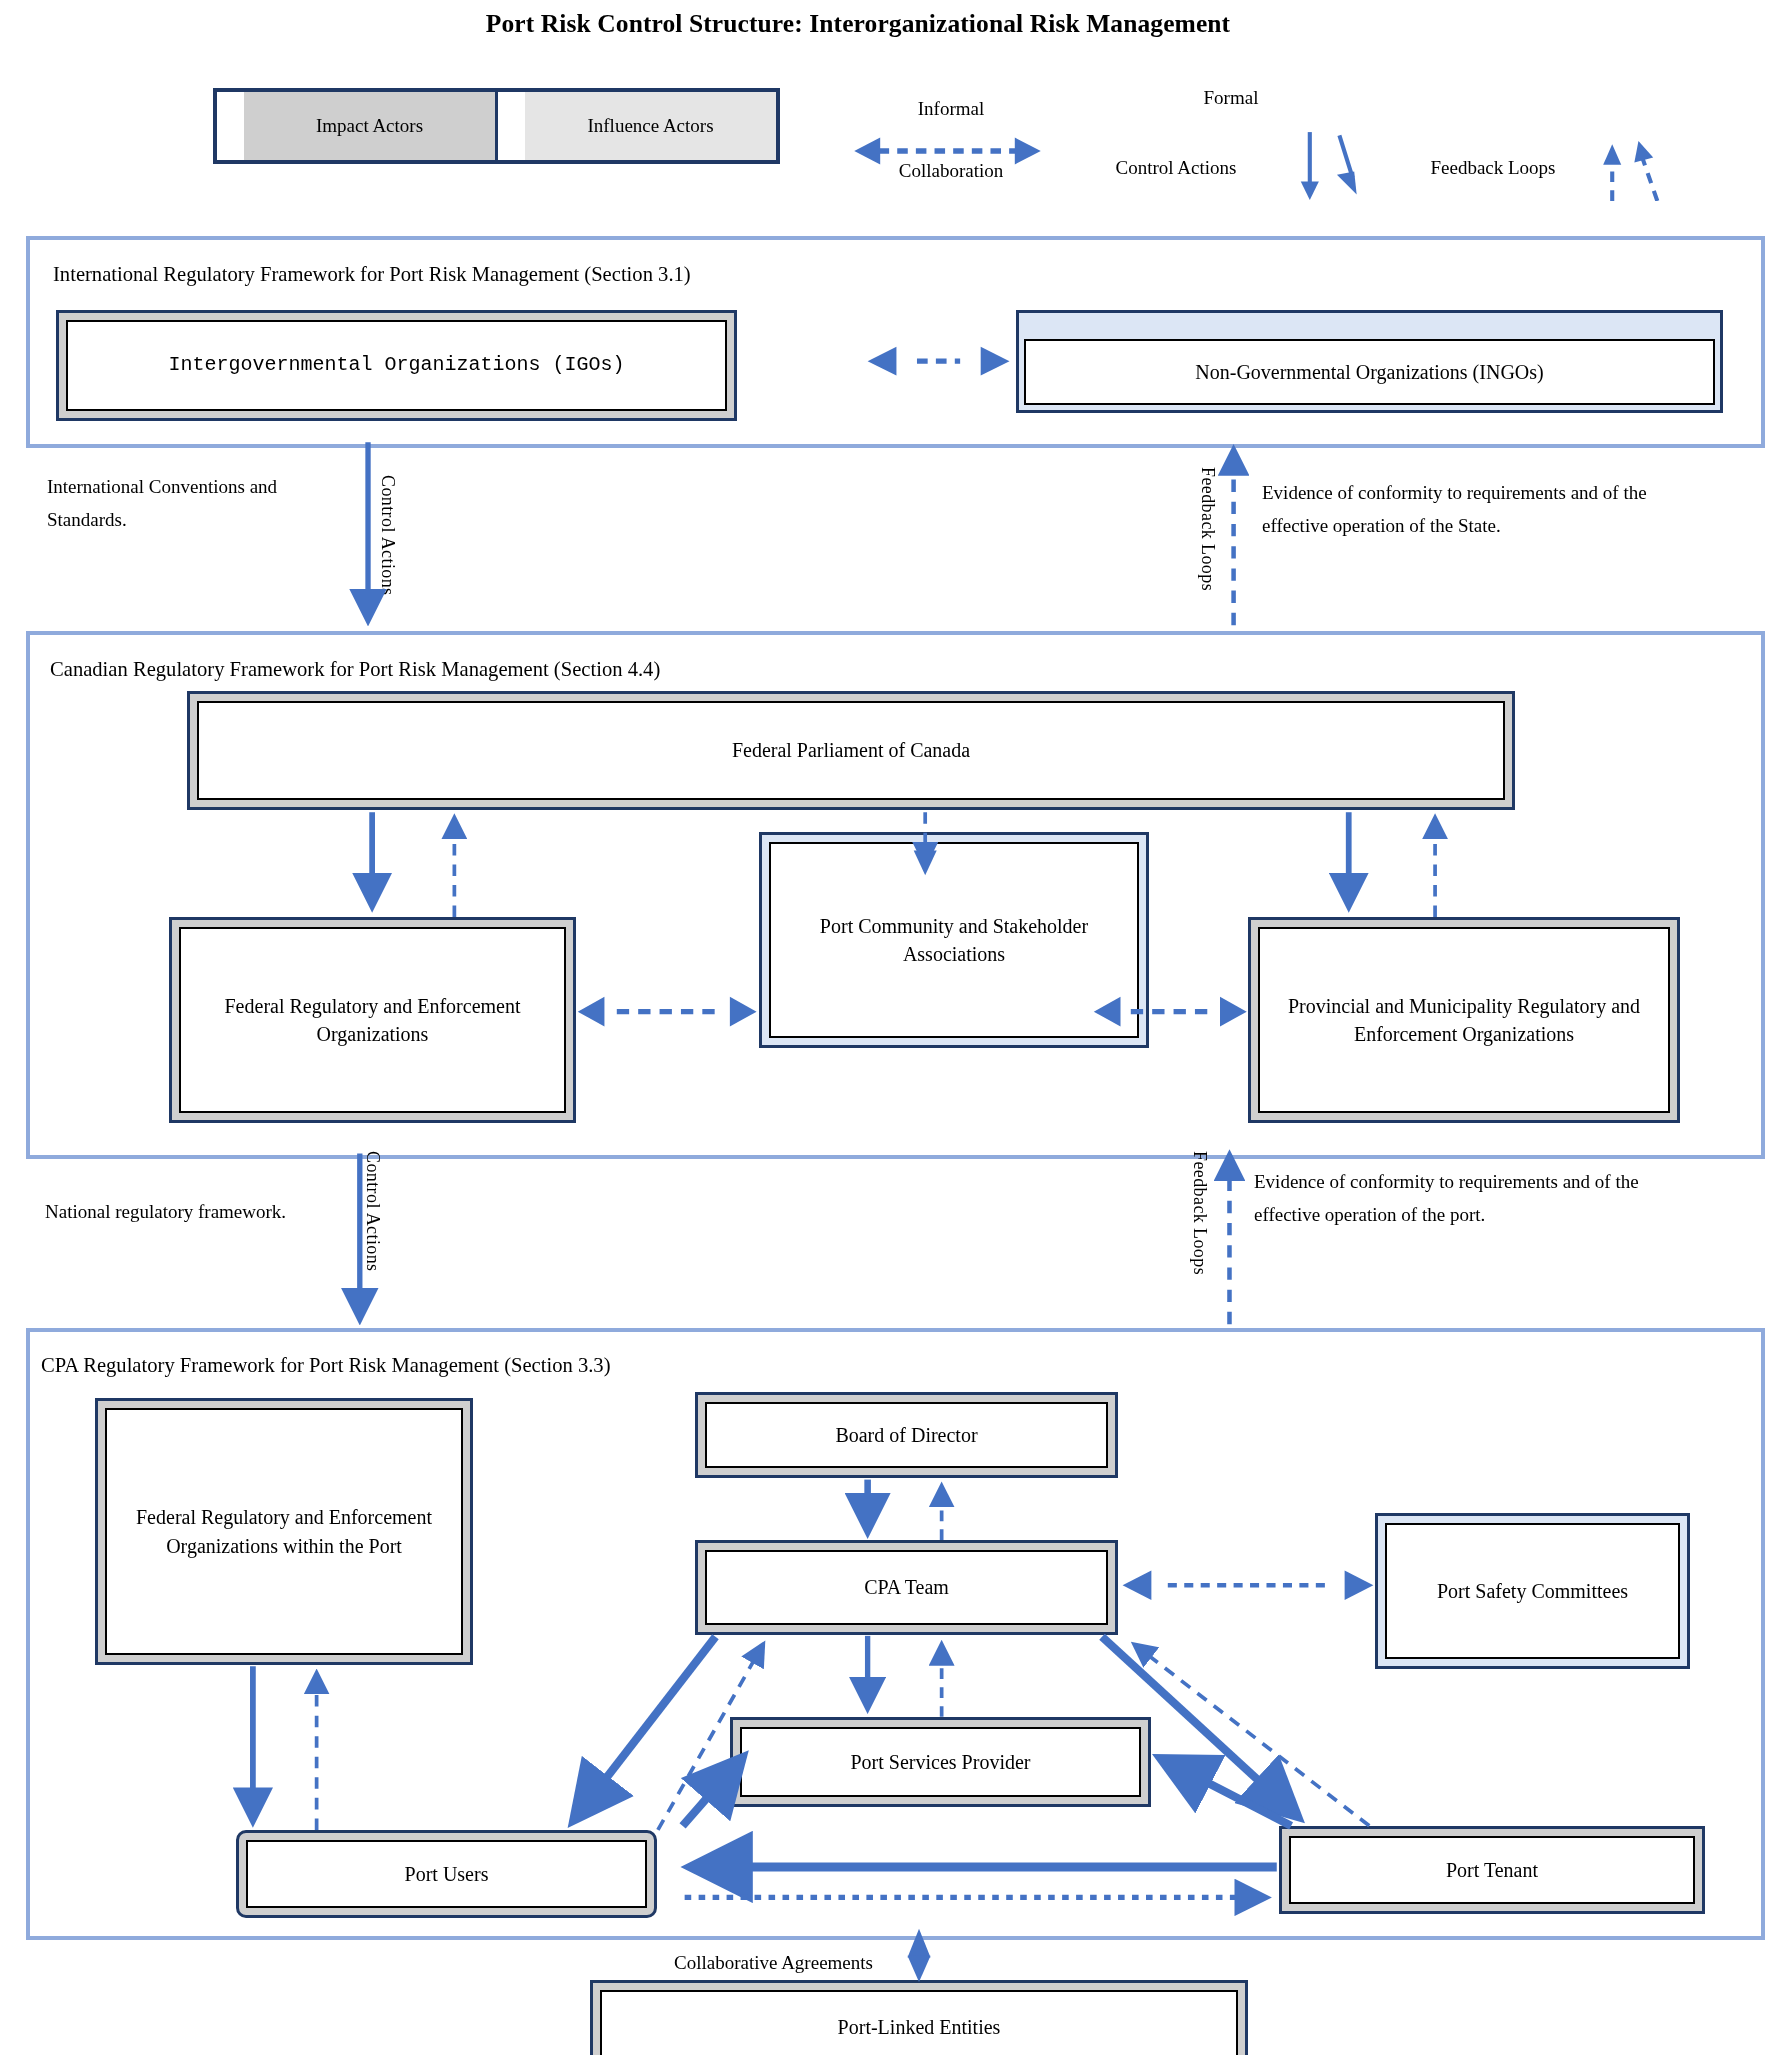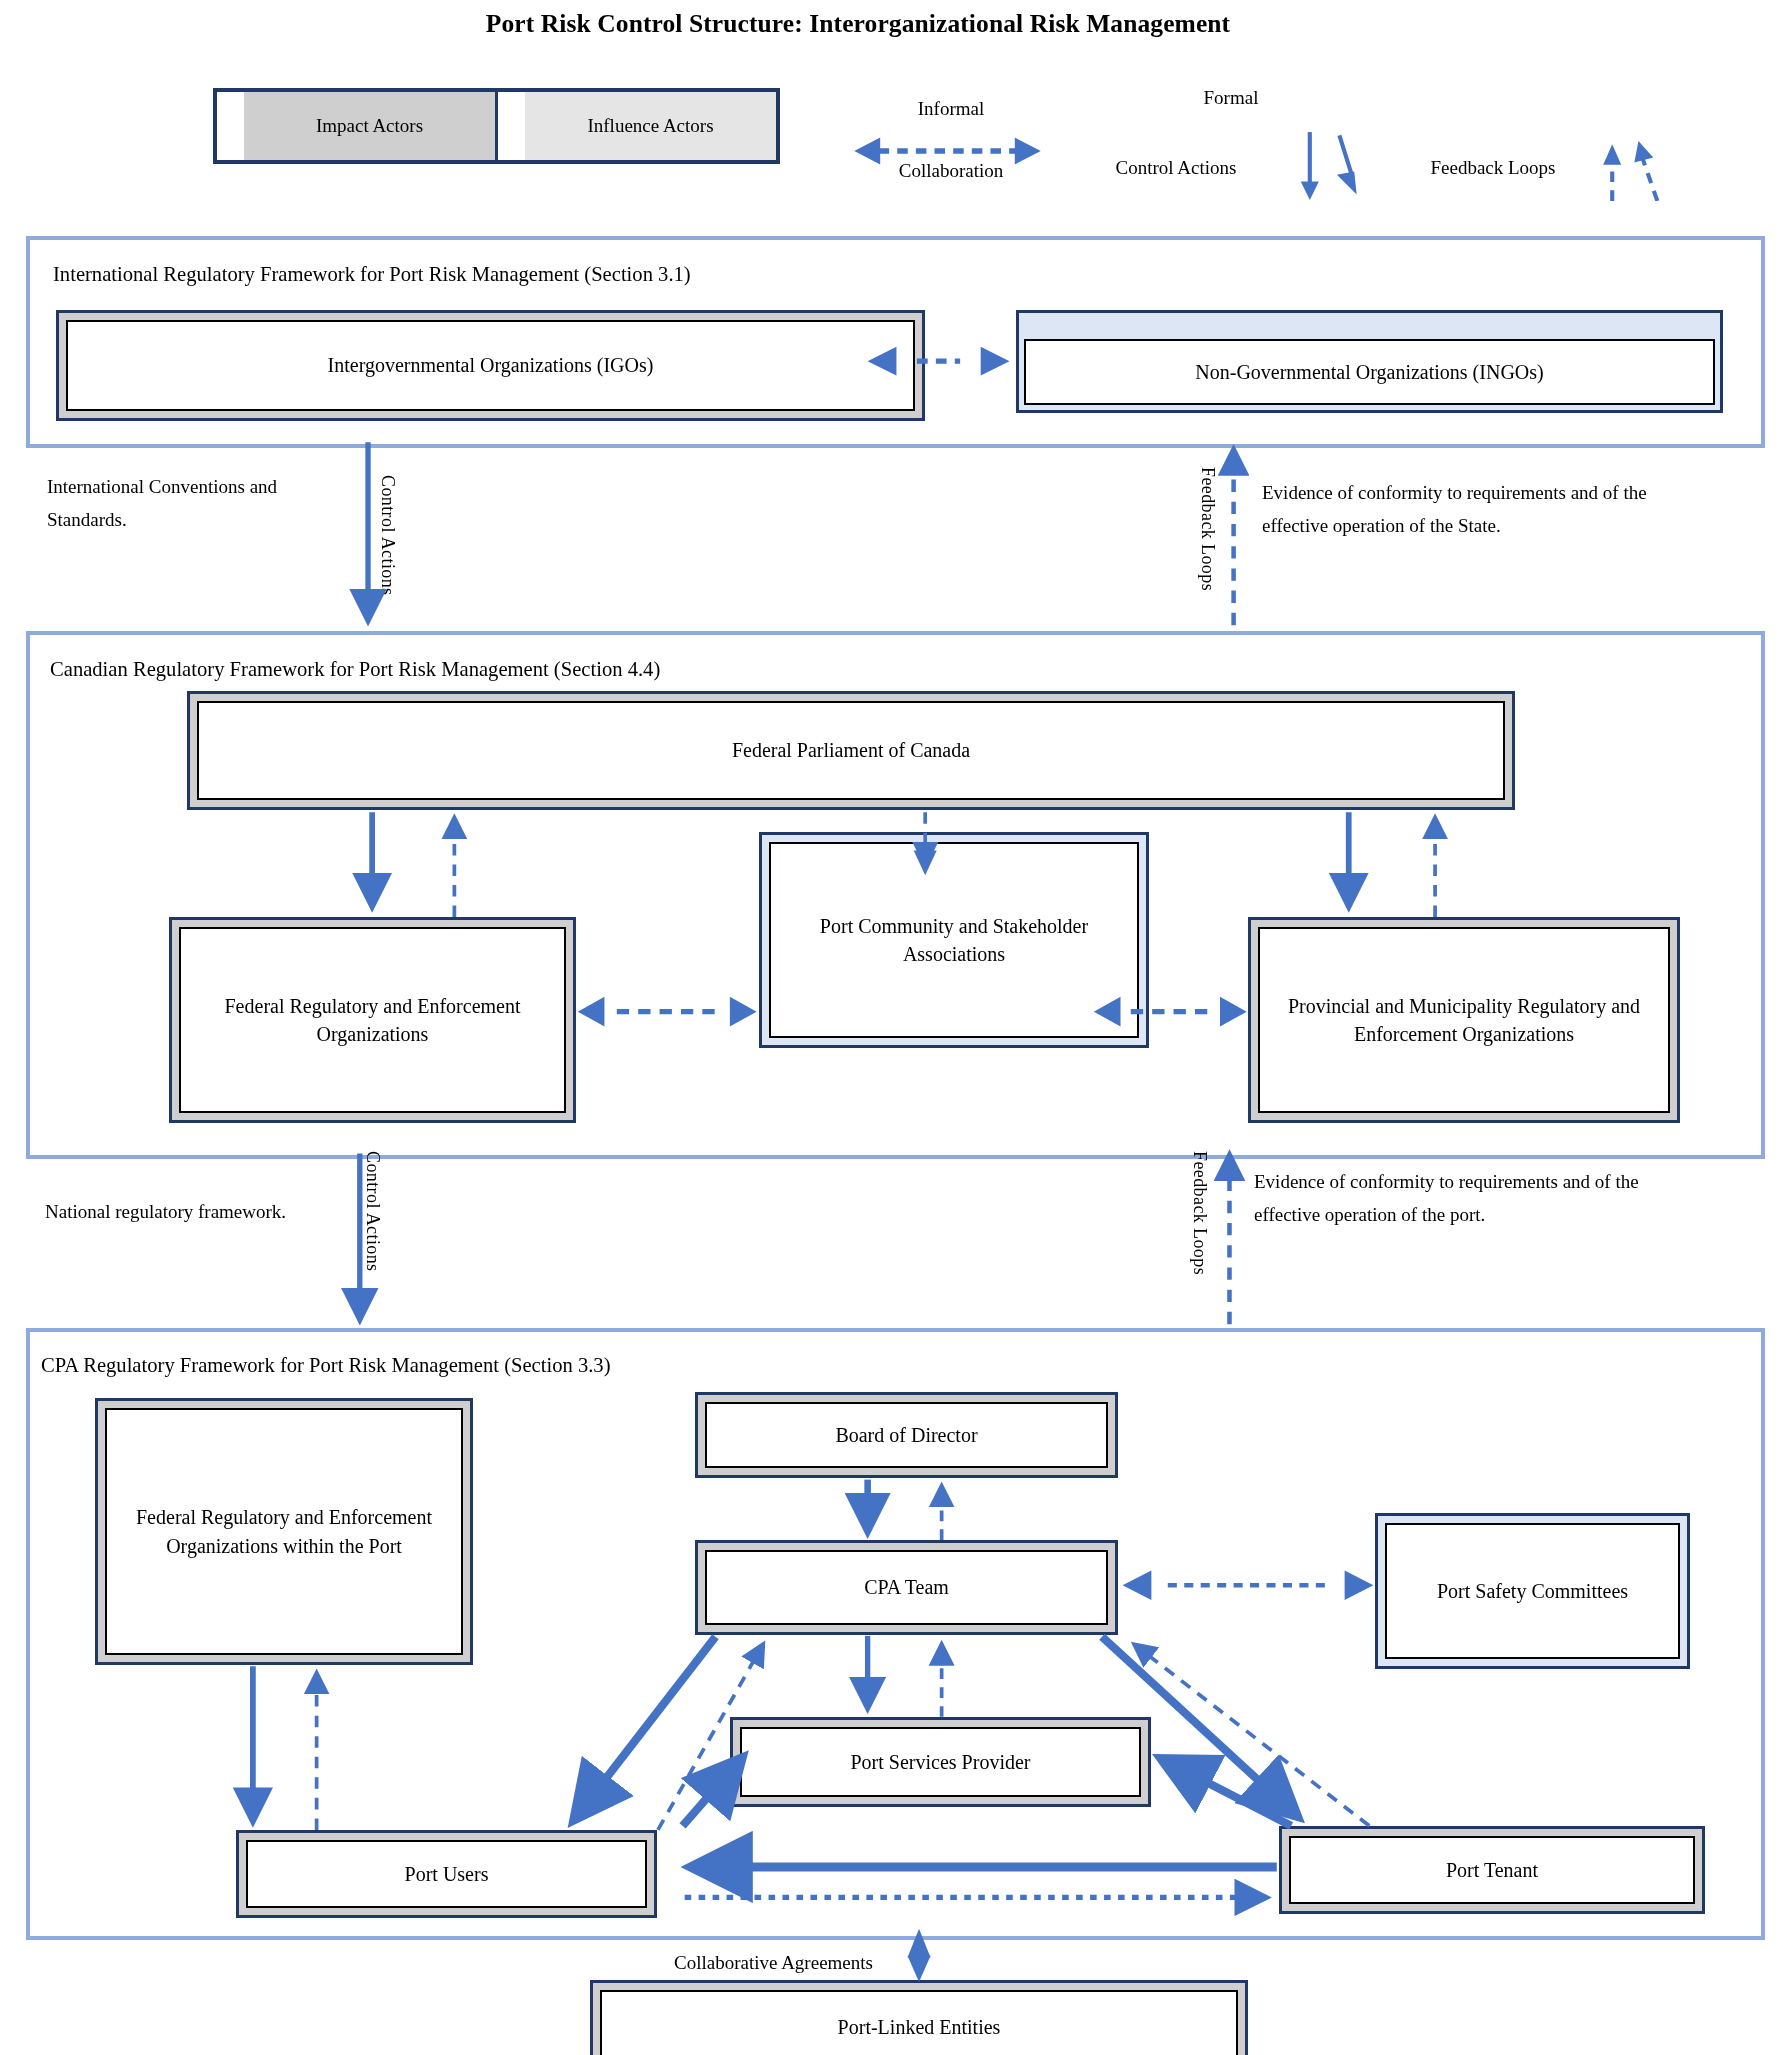--- a/index.html
+++ b/index.html
@@ -54,38 +54,38 @@
   .node.impact{background:#cfcfcf;}
   .node.influence{background:#dce6f5;}
   .node > .inner{
     box-sizing:border-box;width:100%;height:100%;
     border:2.9px solid #000;background:#fff;
     display:flex;align-items:center;justify-content:center;text-align:center;
     font-size:20px;line-height:1.42;color:#000;padding:2.5px 5.8px;
   }
 
   
-  #node-igo{top:310px;left:56px;width:869px;height:111px;}
+  #node-igo{top:310px;left:56px;width:681px;height:111px;font-family:Liberation Mono, monospace;}
   #node-igo > .inner{padding:0 16.4px;}
   #node-ingo{top:310px;left:1016px;width:707px;height:103px;padding:5px;}
   #node-ingo > .inner{position:relative;top:21.4px;height:calc(100% - 21.4px);}
 
   
   #node-parliament{top:691px;left:187px;width:1328px;height:119px;}
   #node-fed-reg{top:917px;left:169px;width:407px;height:206px;}
   #node-port-comm{top:832px;left:759px;width:390px;height:216px;}
   #node-prov-mun{top:917px;left:1248px;width:432px;height:206px;}
 
   
   #node-fed-port{top:1398px;left:95px;width:378px;height:267px;}
   #node-board{top:1392px;left:695px;width:423px;height:86px;}
   #node-cpa-team{top:1540px;left:695px;width:423px;height:95px;}
   #node-safety{top:1513px;left:1375px;width:315px;height:156px;}
   #node-psp{top:1717px;left:730px;width:421px;height:90px;}
-  #node-port-users{top:1830px;left:236px;width:421px;height:88px;}
+  #node-port-users{top:1830px;left:236px;width:421px;height:88px;border-radius:10px;}
   #node-port-tenant{top:1826px;left:1279px;width:426px;height:88px;}
   #node-linked{top:1980px;left:590px;width:658px;height:95px;}
 
   
   .annot{position:absolute;font-size:19px;color:#000;line-height:1.72;}
   .annot.vert{
     writing-mode:vertical-rl; text-orientation:mixed;
     font-family:"Liberation Serif", serif; font-size:18px; letter-spacing:0.4px;
   }
   #annot-intl{top:471px;left:47px;width:255px;}

